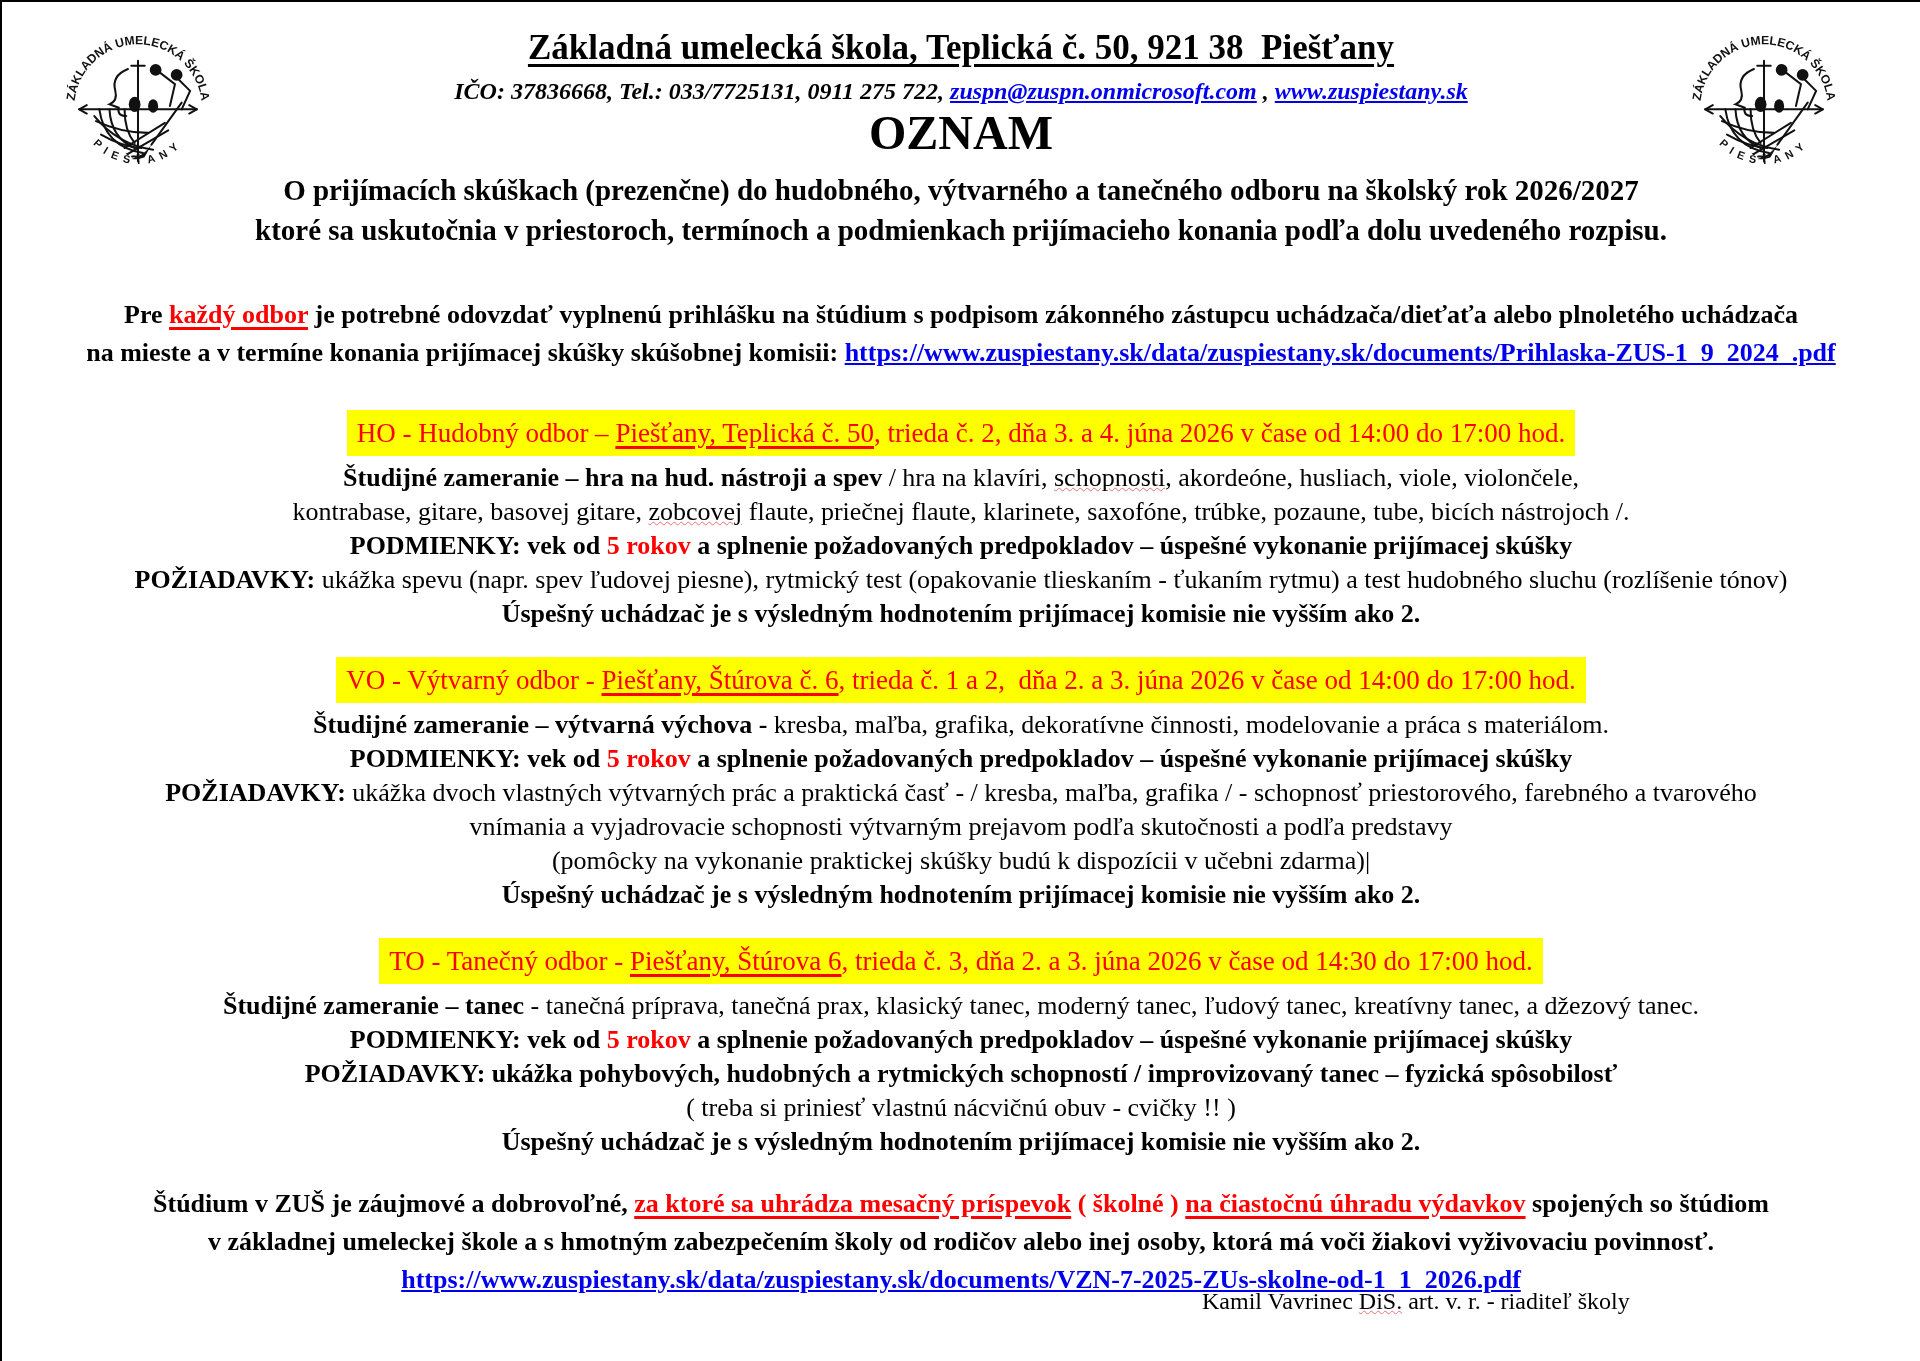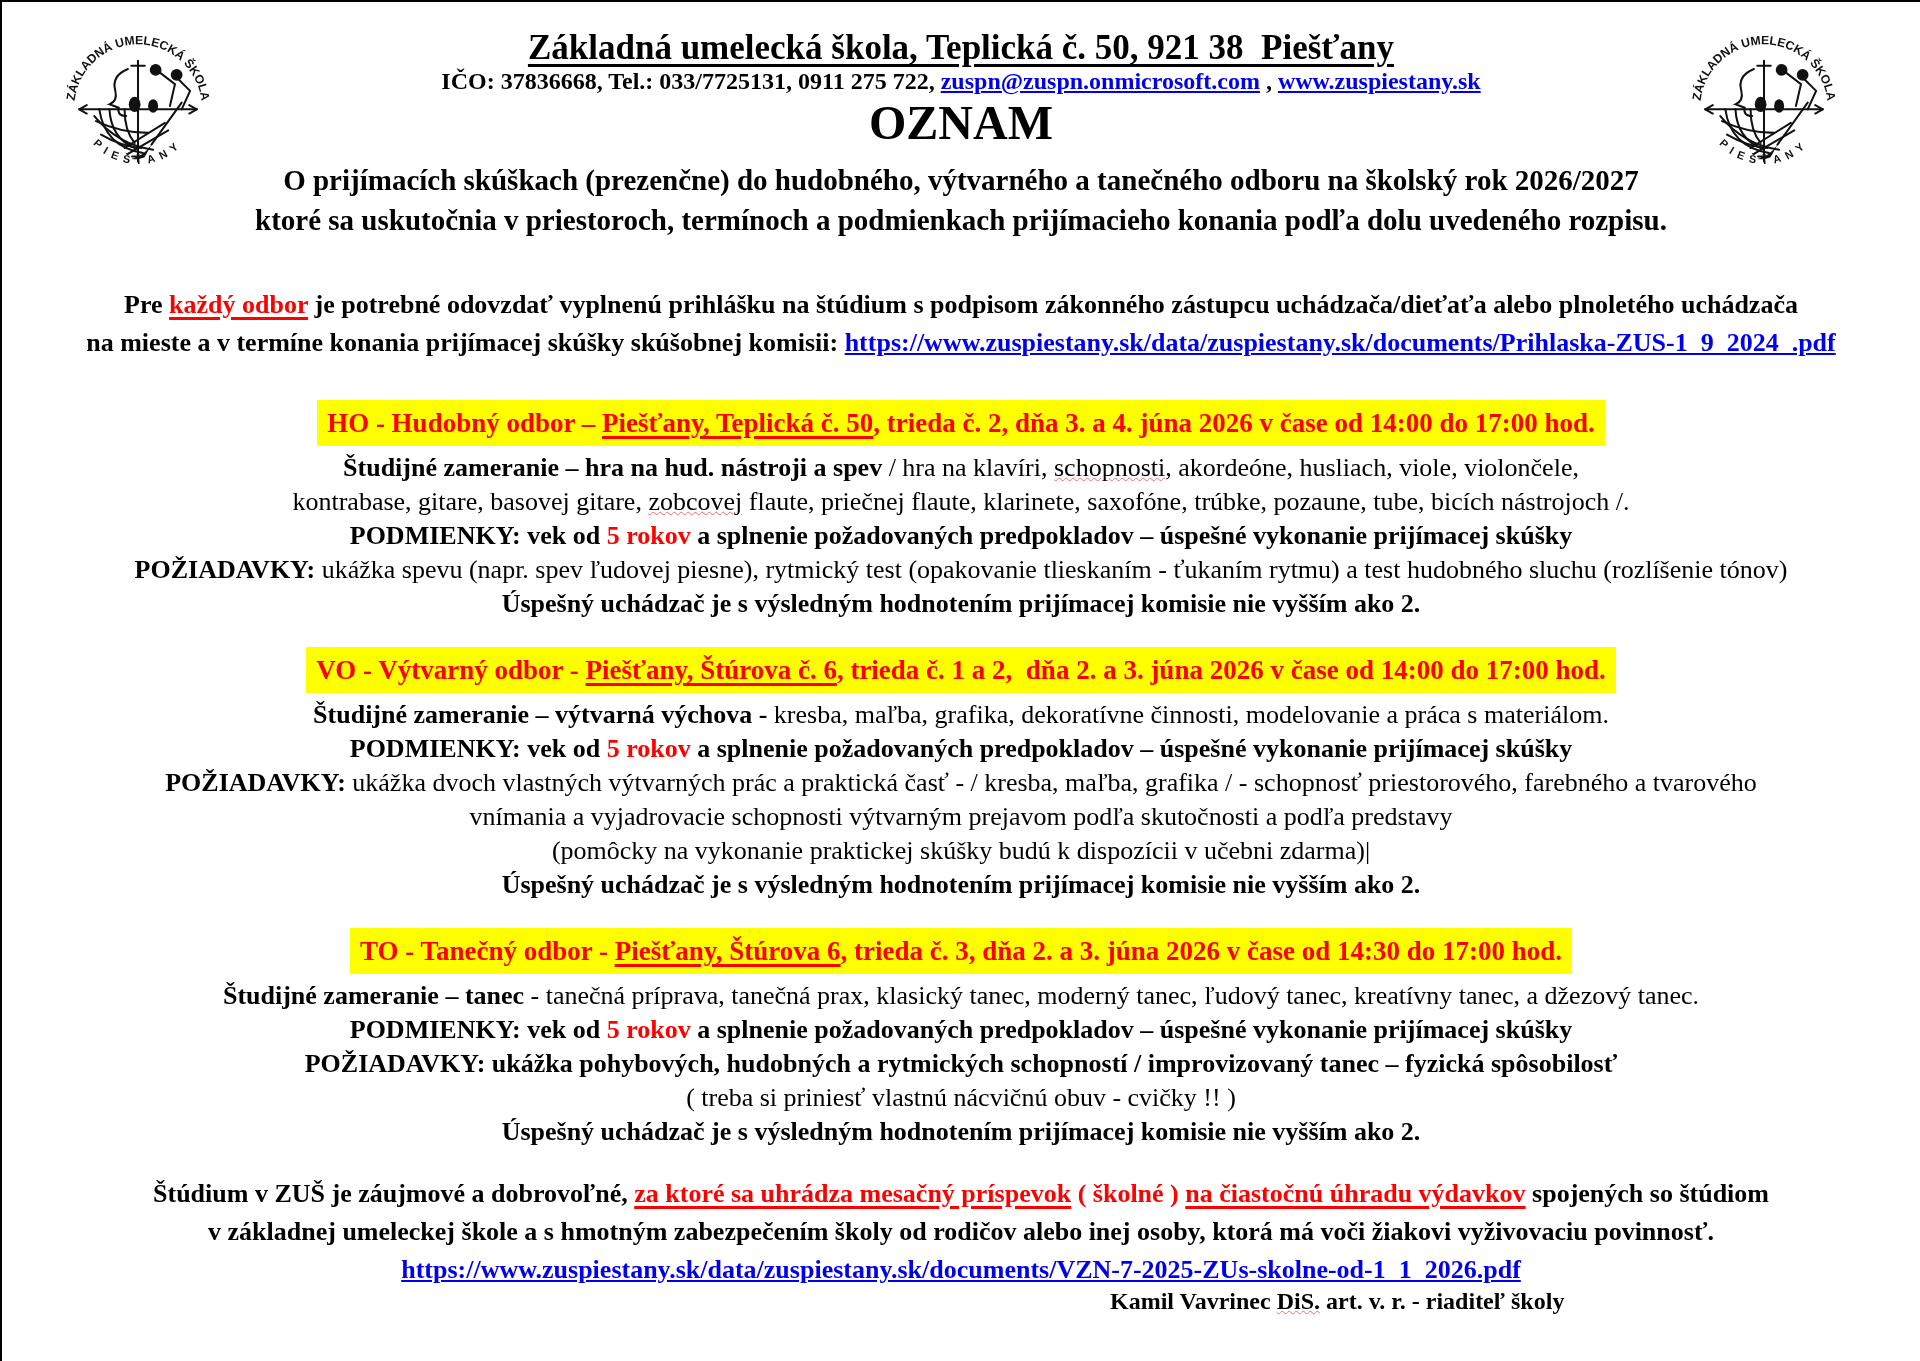--- a/index.html
+++ b/index.html
@@ -17,35 +17,35 @@
   .line, .hl, .school-title, .contact, .application-line, .footer-line{white-space:pre-wrap;}
 
   
   .logo{position:absolute;top:20px;width:168px;height:168px;}
   .logo-left{left:52px;}
   .logo-right{left:1678px;}
 
   
   .header-center{text-align:center;padding-top:26px;}
   .school-title{font-size:35px;font-weight:bold;text-decoration:underline;text-underline-offset:5px;text-decoration-thickness:3px;}
-  .contact{font-size:24px;font-weight:bold;}
+  .contact{font-size:24px;font-weight:bold;margin-top:10px;font-style:italic;}
   a.link{color:#0000ee;text-decoration:underline;cursor:pointer;font-weight:bold;}
 
   .main-title{text-align:center;font-size:48px;font-weight:bold;margin-top:0;}
   .intro{ text-align:center;font-size:29px;font-weight:bold;line-height:40px;margin-top:10px;}
   .application{text-align:center;font-size:26px;font-weight:bold;line-height:38px;margin-top:46px;}
 
   .section{margin-top:38px;text-align:center;font-size:26px;line-height:34px;}
   .section.tight{margin-top:26px;}
   .section-heading{margin-bottom:5px;line-height:42px;}
-  .hl{background:#ffff00;color:#ff0000;font-weight:bold;font-size:27px;padding:2px 10px;display:inline-block;}
+  .hl{background:#ffff00;color:#ff0000;font-weight:normal;font-size:27px;padding:2px 10px;display:inline-block;}
   .line.b{font-weight:bold;}
 
   .footer{margin-top:26px;text-align:center;font-size:26px;font-weight:bold;line-height:38px;}
-  .signature{position:absolute;left:1108px;top:1286px;font-size:24px;font-weight:bold;}
+  .signature{position:absolute;left:1200px;top:1286px;font-size:24px;font-weight:normal;}
 
   
   .s-b{font-weight:bold;}
   .s-r{color:#ff0000;}
   .s-u{text-decoration:underline;text-decoration-thickness:3px;text-underline-offset:4px;}
   .s-w{text-decoration:underline;text-decoration-style:wavy;text-decoration-color:#f07070;text-decoration-thickness:1px;}
   .s-caret{font-weight:normal;}
   .hl .s-u{text-decoration-thickness:3px;}
 </style>
 </head>

